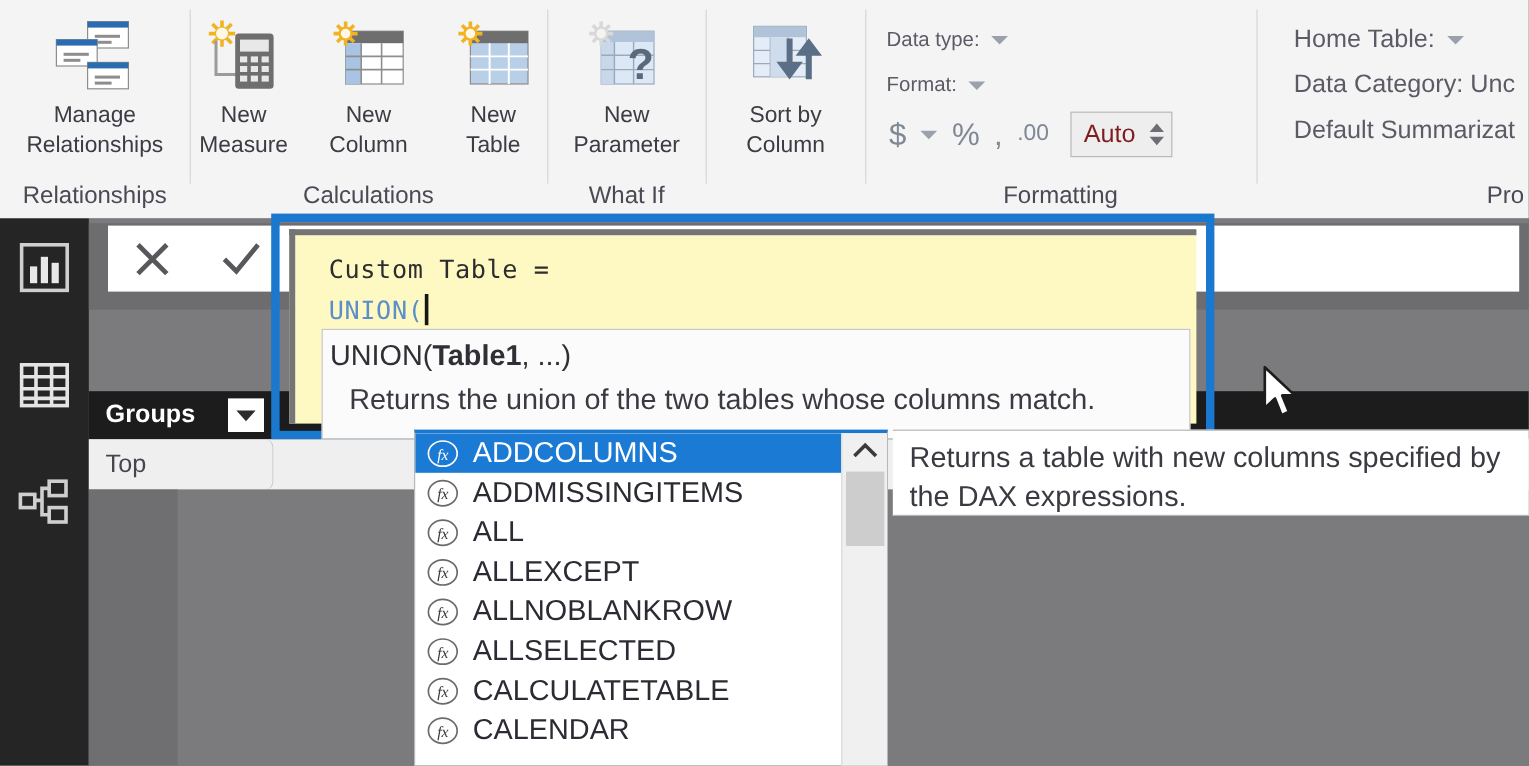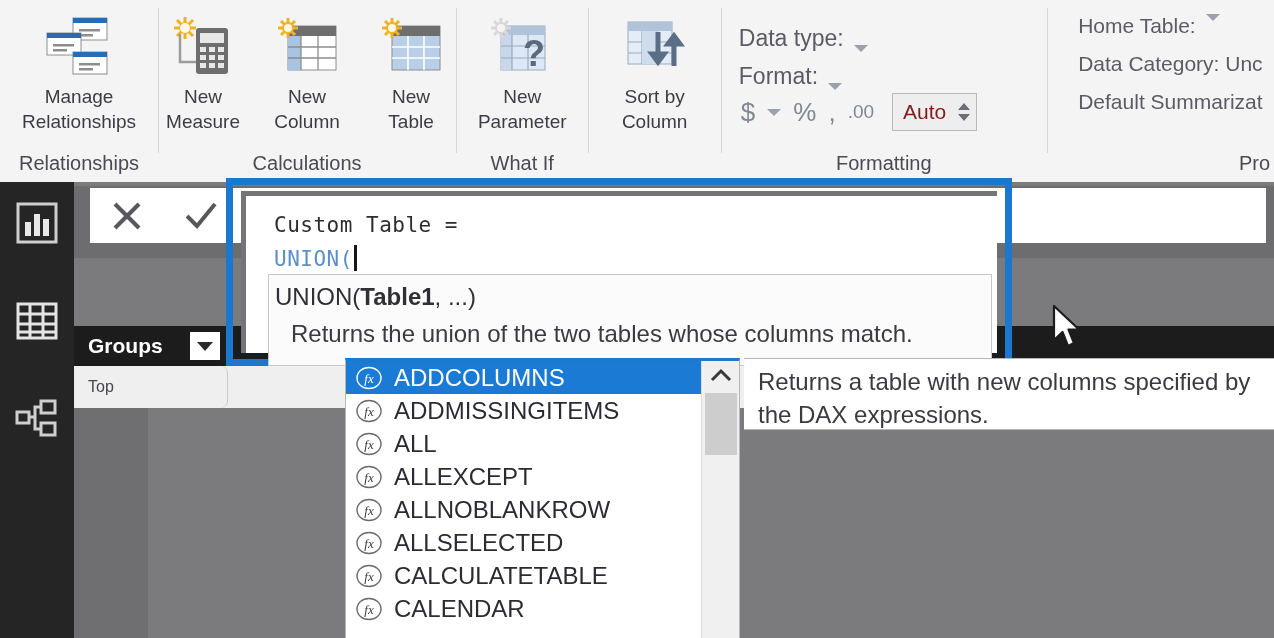--- a/index.html
+++ b/index.html
@@ -68,23 +68,23 @@
   .ic { display:block; }
 
   
   .fmtgroup { width: 330px; }
   .fmt-rows {
     padding: 10px 0 0 18px;
     width: 100%;
   }
   .fmt-row {
     display: flex;
-    align-items: flex-end;
+    align-items: center;
     height: 38px;
-    font-size: 23px;
+    font-size: 17px;
     color: #5b5b66;
   }
   .caret {
     width: 0; height: 0;
     border-left: 7px solid transparent;
     border-right: 7px solid transparent;
     border-top: 7px solid #9aa0ac;
     margin-left: 10px;
   }
   .fmt-icons {
@@ -103,21 +103,21 @@
   .spin .arrows { display:flex; flex-direction:column; gap:4px; }
   .spin .arrows i {
     width:0;height:0;border-left:6px solid transparent;border-right:6px solid transparent;
   }
   .spin .arrows i.up { border-bottom:7px solid #6d6d78; }
   .spin .arrows i.dn { border-top:7px solid #6d6d78; }
 
   .progroup { width: 230px; align-items: flex-start; }
   .pro-rows { padding: 10px 0 0 20px; }
   .pro-row {
-    display:flex; 
+    display:flex; align-items:center;
     height: 38px; font-size: 21px; color:#5b5b66; white-space: nowrap;
   }
   .progroup .rgroup-title { text-align: right; padding-right: 4px; }
 
   
   .sidebar {
     position: absolute; left: 0; top: 182px;
     width: 74px; height: 456px;
     background: #252526;
     display: flex; flex-direction: column;
@@ -187,21 +187,21 @@
     border-top:9px solid #2b2b2b;
   }
   .trow {
     position: absolute; left: 74px; top: 366px;
     width: 1200px; height: 42px;
     display: flex;
     background: #efefef;
   }
   .td {
     height: 42px; line-height: 42px;
-    font-size: 16px; color: #45454d;
+    font-size: 21px; color: #45454d;
     padding-left: 14px;
     border-right: 1px solid #c9c9c9;
     border-radius: 7px;
   }
   .td.c1 { width: 154px; }
   .td.c2 { width: 200px; text-align: right; padding-right: 14px; }
   .sheet-bg {
     position: absolute; left: 74px; top: 408px;
     width: 1200px; height: 230px;
     background: #7b7b7e;
@@ -218,21 +218,21 @@
     border: 7px solid #1a78ce;
     background: transparent;
     z-index: 40;
     pointer-events: none;
   }
 
   
   .editor {
     position: absolute; left: 241px; top: 191px;
     width: 756px; height: 162px;
-    background: #ffffff;
+    background: #fef9c3;
     border-left: 5px solid #757578;
     border-top: 5px solid #757578;
     z-index: 30;
     overflow: hidden;
   }
   .fline {
     font-family: "DejaVu Sans Mono", "Liberation Mono", monospace;
     font-size: 21px;
     line-height: 34px;
     padding-left: 28px;

